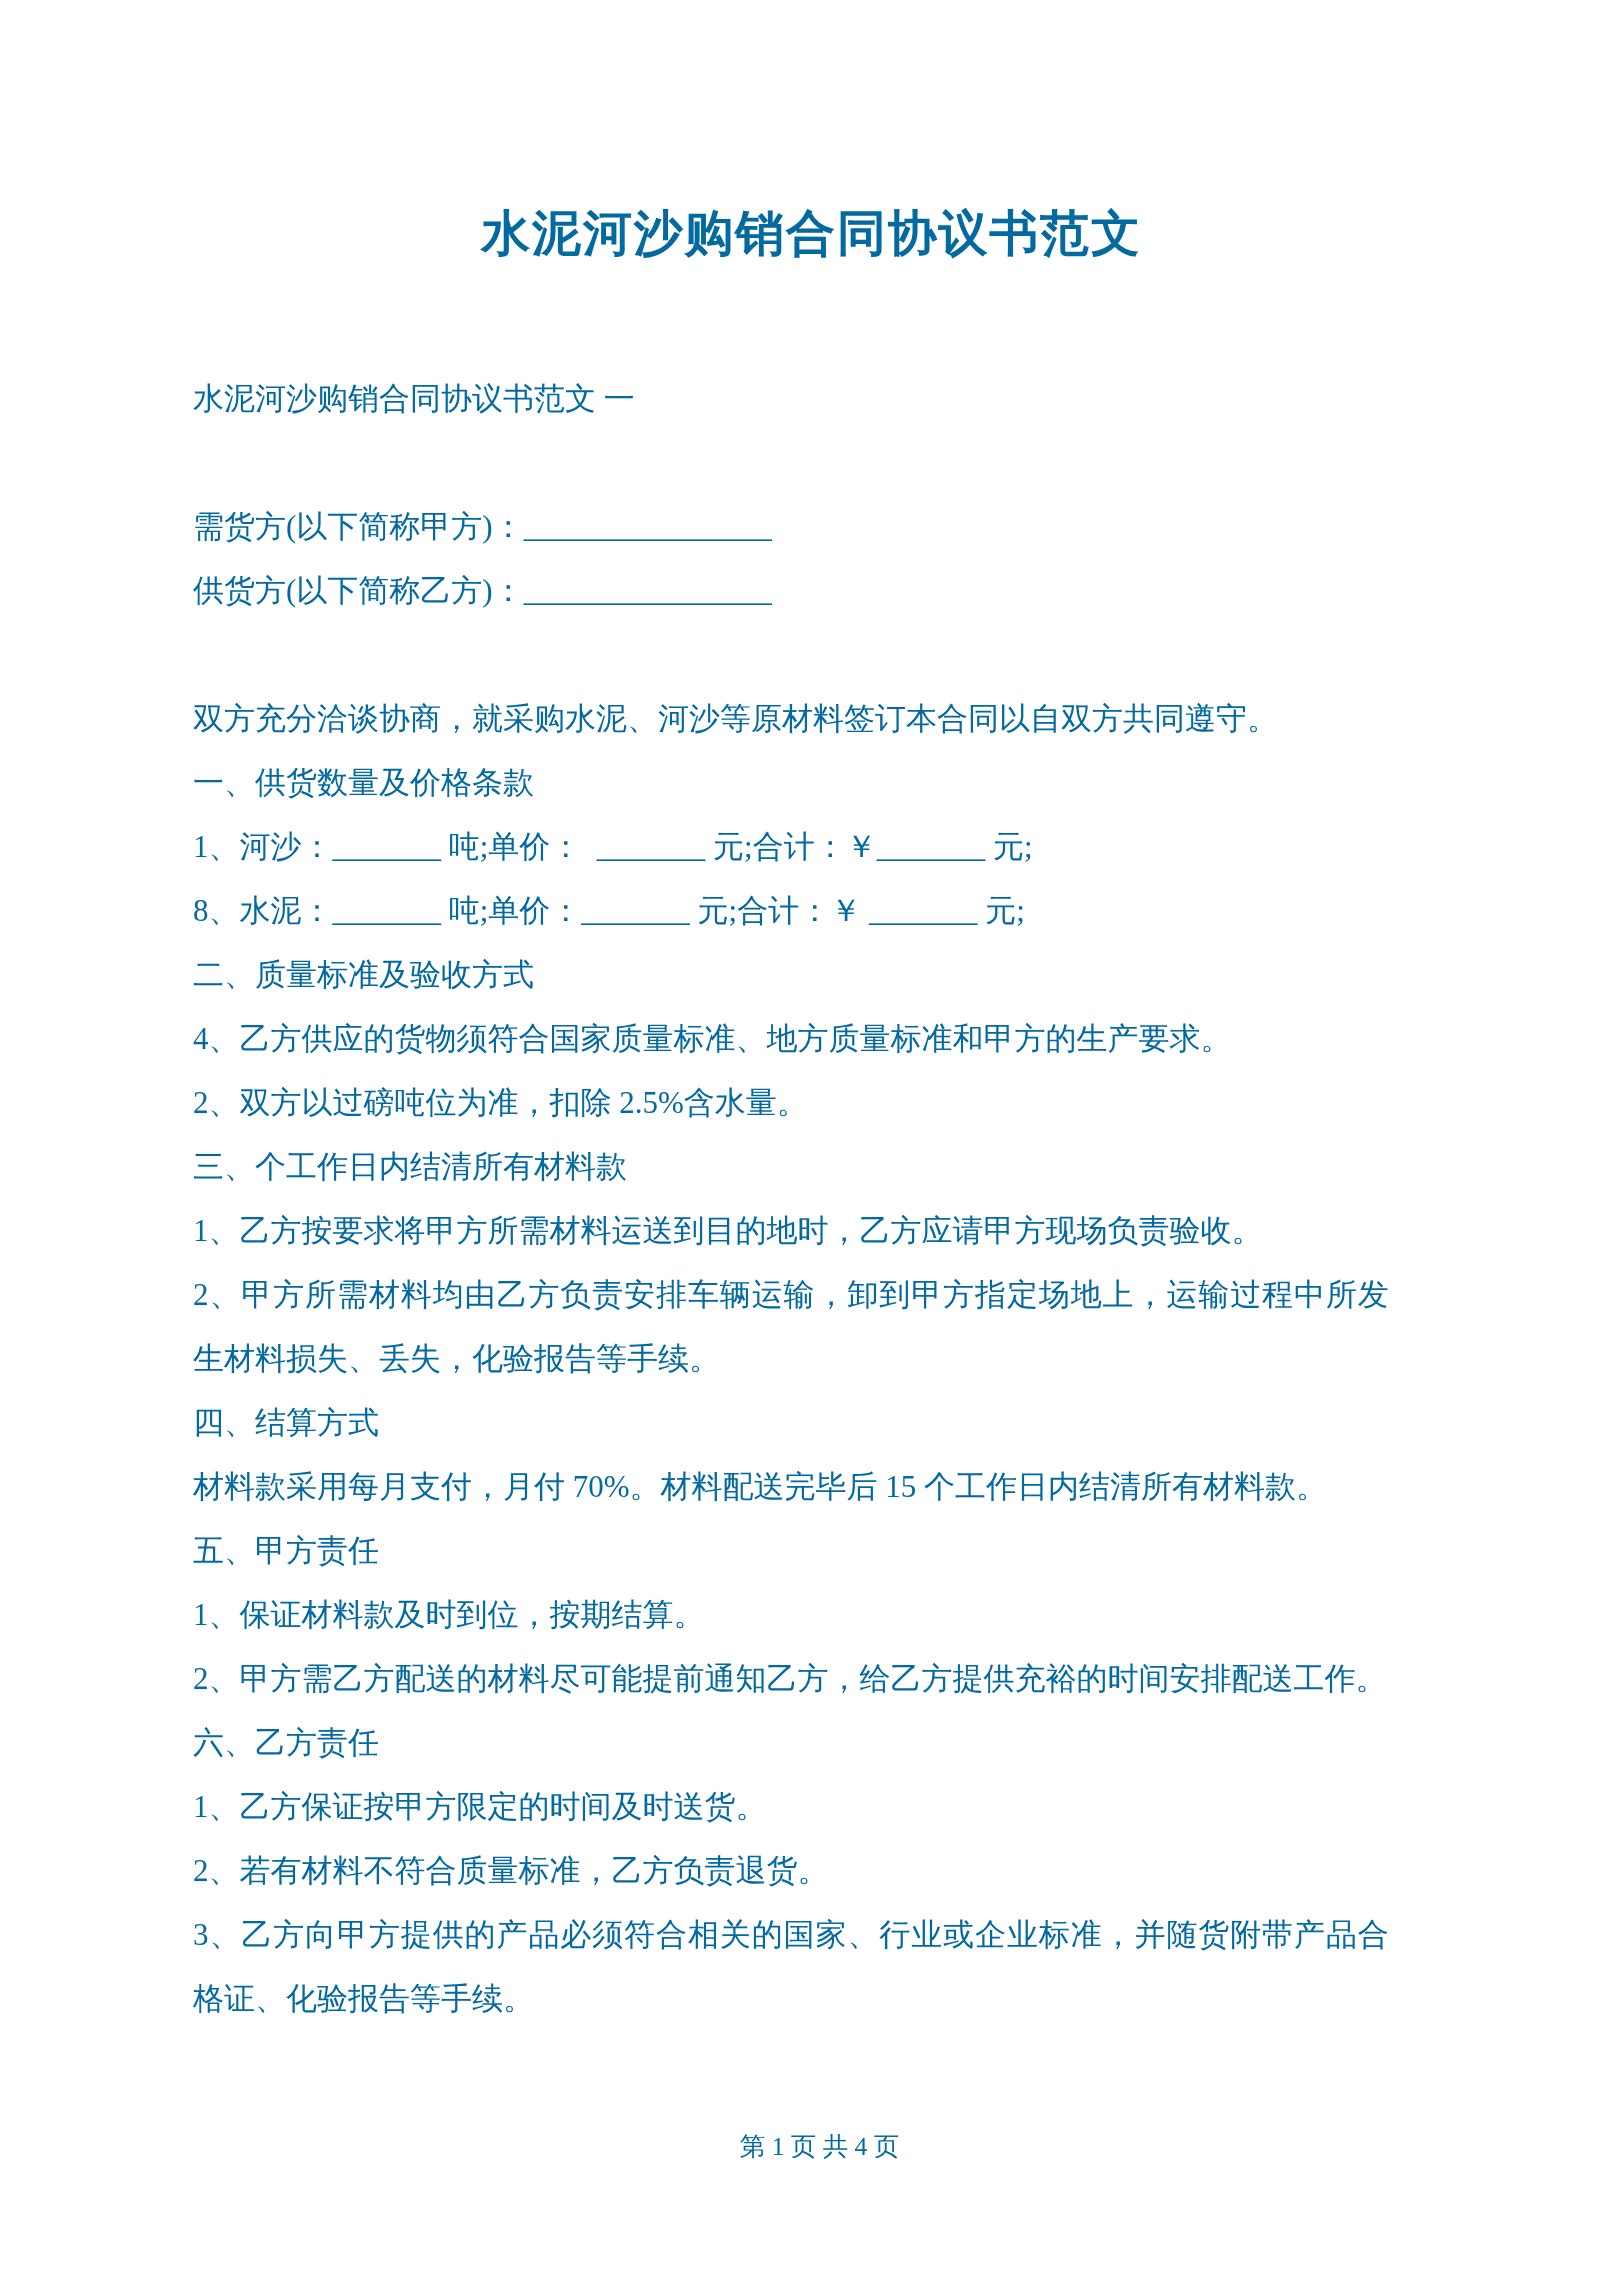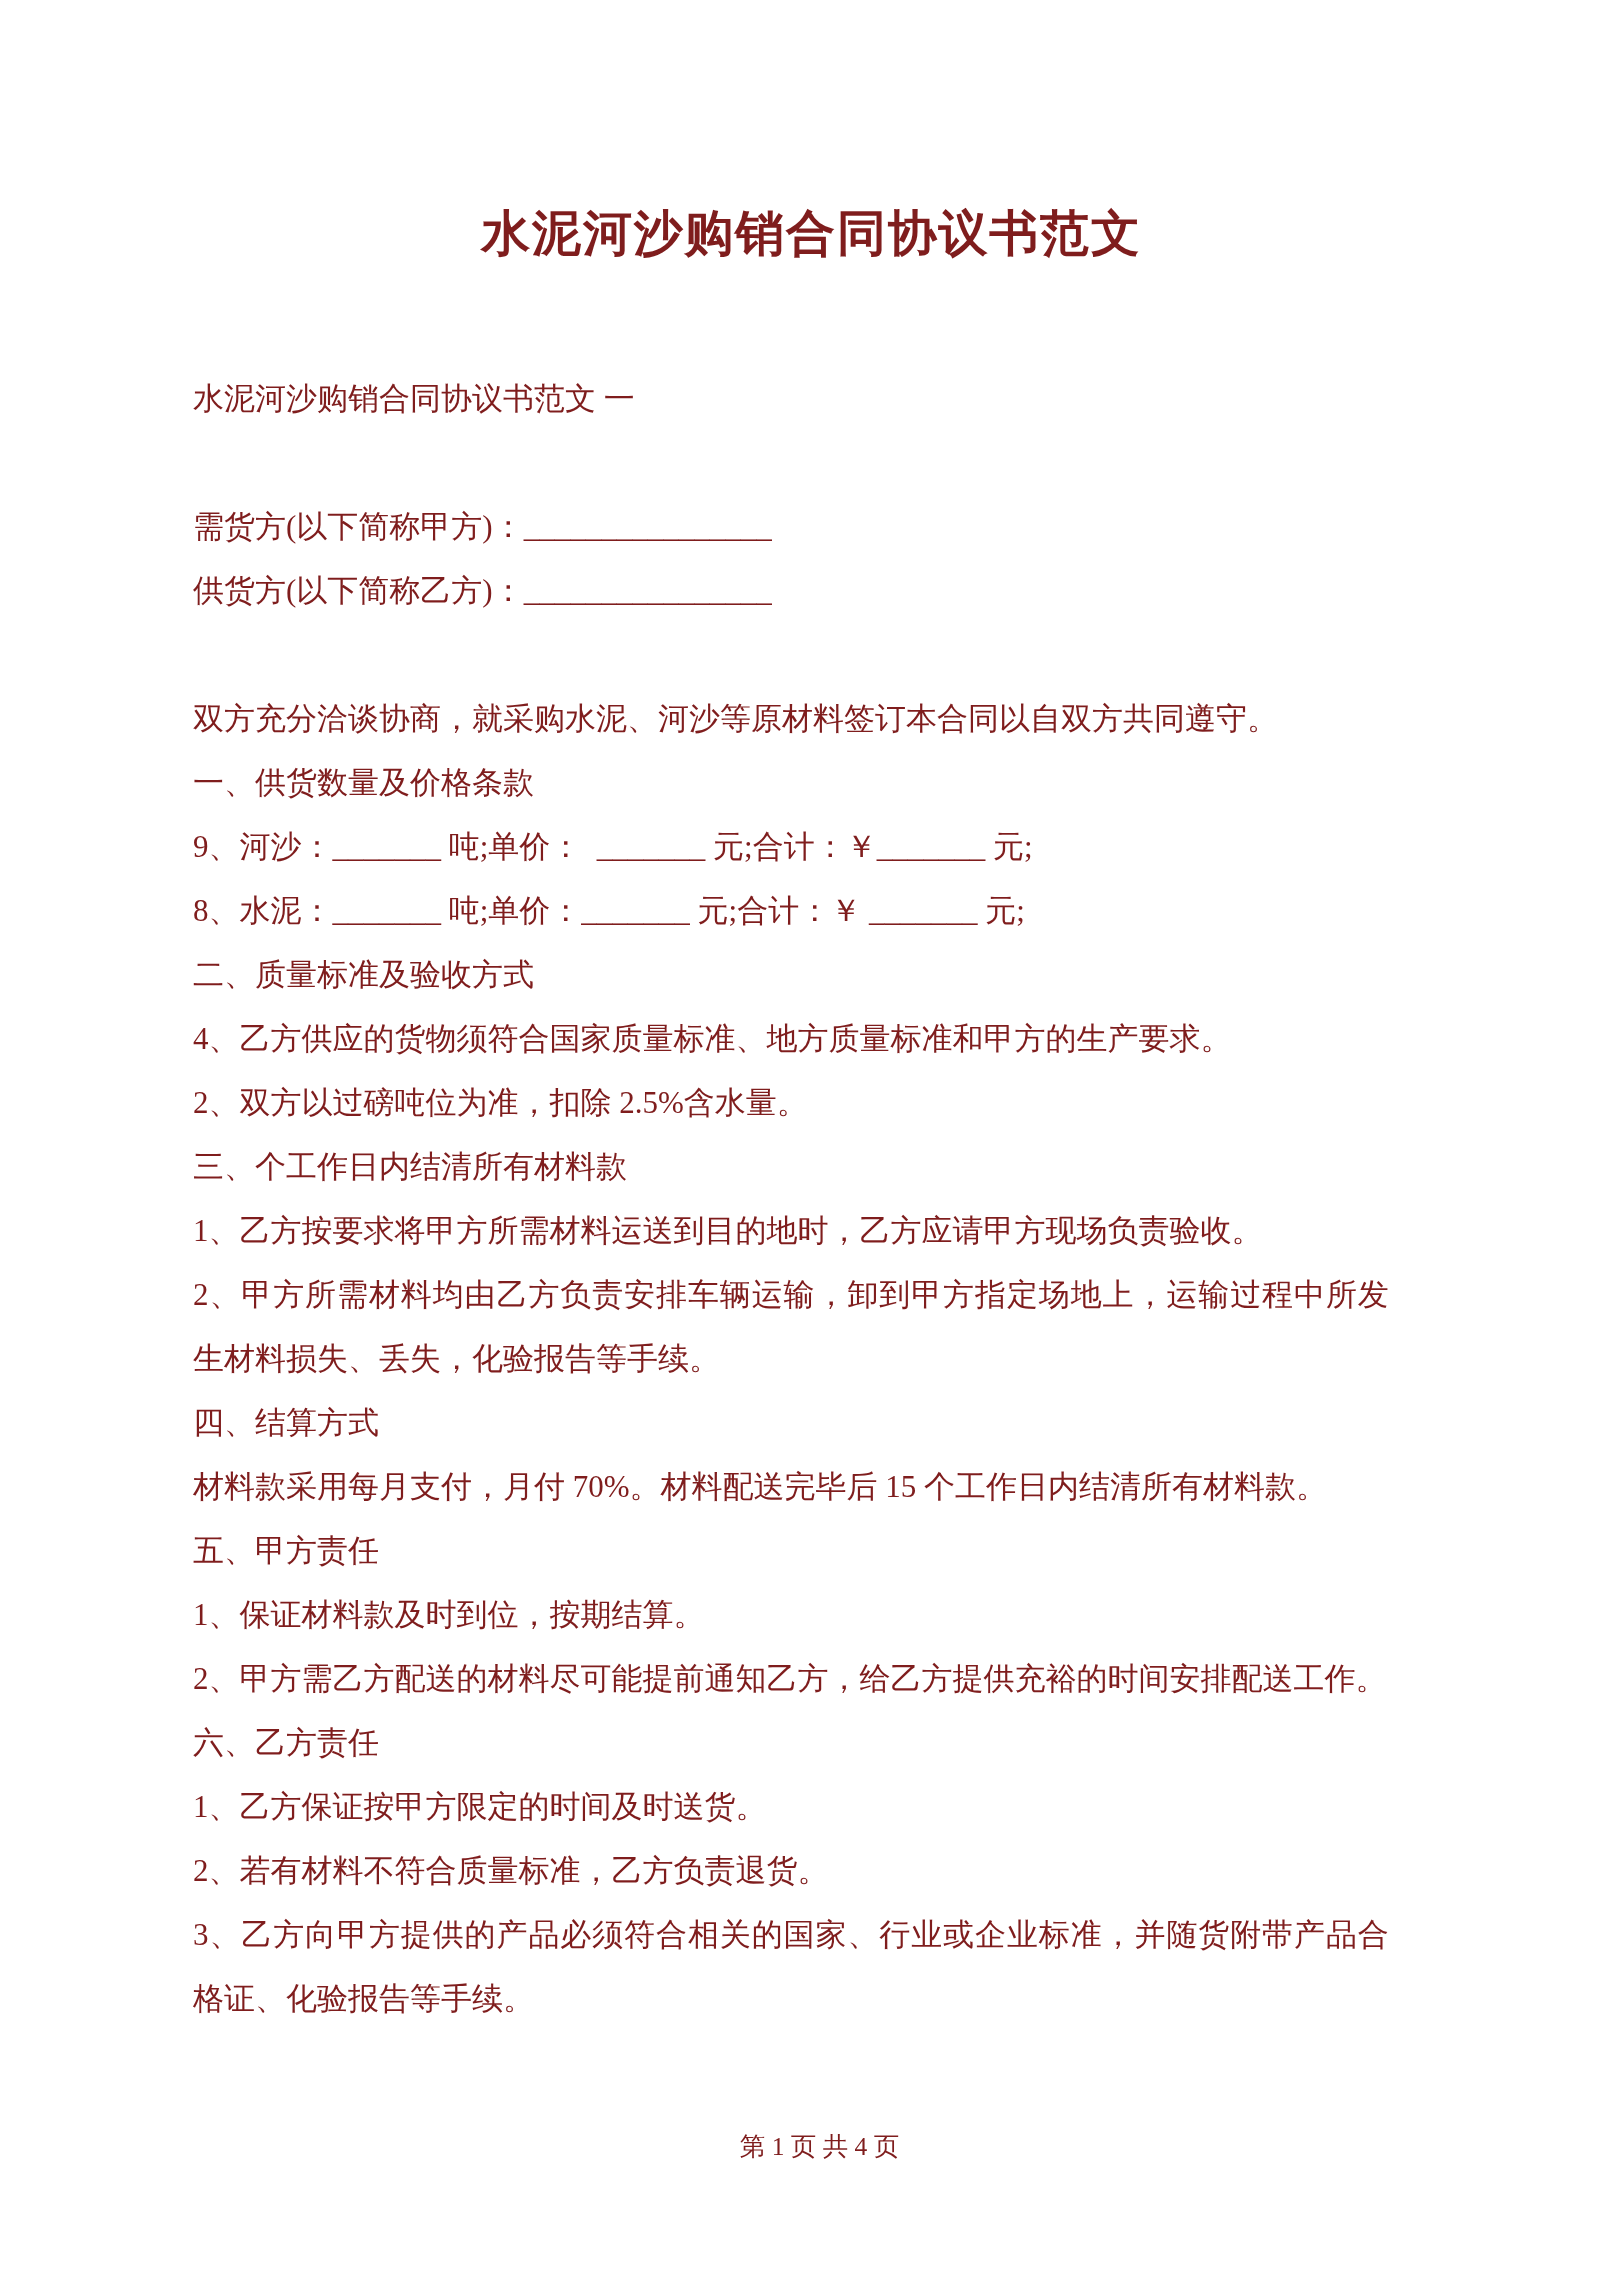--- a/index.html
+++ b/index.html
@@ -5,21 +5,21 @@
   html, body {
     margin: 0;
     padding: 0;
     background: #ffffff;
   }
   .page {
     position: relative;
     width: 1623px;
     height: 2294px;
     background: #ffffff;
-    color: #7f1d1d;
+    color: #0369a1;
     font-family: "Liberation Serif", "DejaVu Serif", serif;
     overflow: hidden;
   }
   .doc-title {
     padding-top: 196px;
     font-size: 49px;
     line-height: 76px;
     font-weight: 700;
     text-align: center;
     letter-spacing: 1.8px;
@@ -64,21 +64,21 @@
 
     <div class="line"><span>需货方(以下简称甲方)：</span><span class="blank">________________</span></div>
 
     <div class="line"><span>供货方(以下简称乙方)：</span><span class="blank">________________</span></div>
 
     <div class="line"></div>
 
     <div class="line">双方充分洽谈协商，就采购水泥、河沙等原材料签订本合同以自双方共同遵守。</div>
 
     <div class="line">一、供货数量及价格条款</div>
-    <div class="line">9、河沙：_______ 吨;单价：  _______ 元;合计：￥_______ 元;</div>
+    <div class="line">1、河沙：_______ 吨;单价：  _______ 元;合计：￥_______ 元;</div>
     <div class="line">8、水泥：_______ 吨;单价：_______ 元;合计：￥ _______ 元;</div>
     <div class="line">二、质量标准及验收方式</div>
     <div class="line">4、乙方供应的货物须符合国家质量标准、地方质量标准和甲方的生产要求。</div>
     <div class="line">2、双方以过磅吨位为准，扣除 2.5%含水量。</div>
     <div class="line">三、个工作日内结清所有材料款</div>
     <div class="line">1、乙方按要求将甲方所需材料运送到目的地时，乙方应请甲方现场负责验收。</div>
     <div class="line jfull">2、甲方所需材料均由乙方负责安排车辆运输，卸到甲方指定场地上，运输过程中所发</div>
     <div class="line">生材料损失、丢失，化验报告等手续。</div>
     <div class="line">四、结算方式</div>
     <div class="line">材料款采用每月支付，月付 70%。材料配送完毕后 15 个工作日内结清所有材料款。</div>

